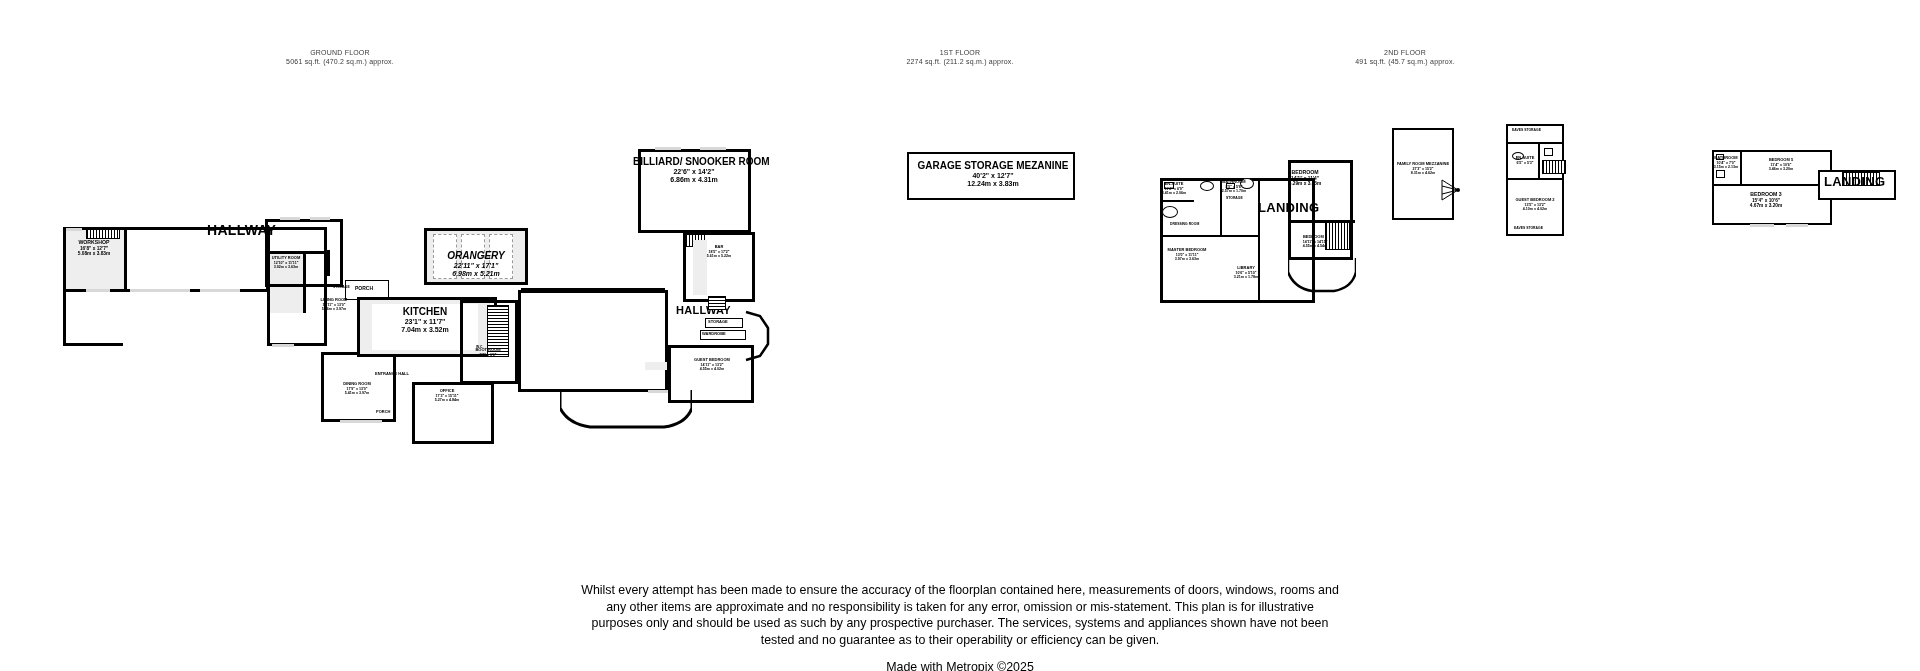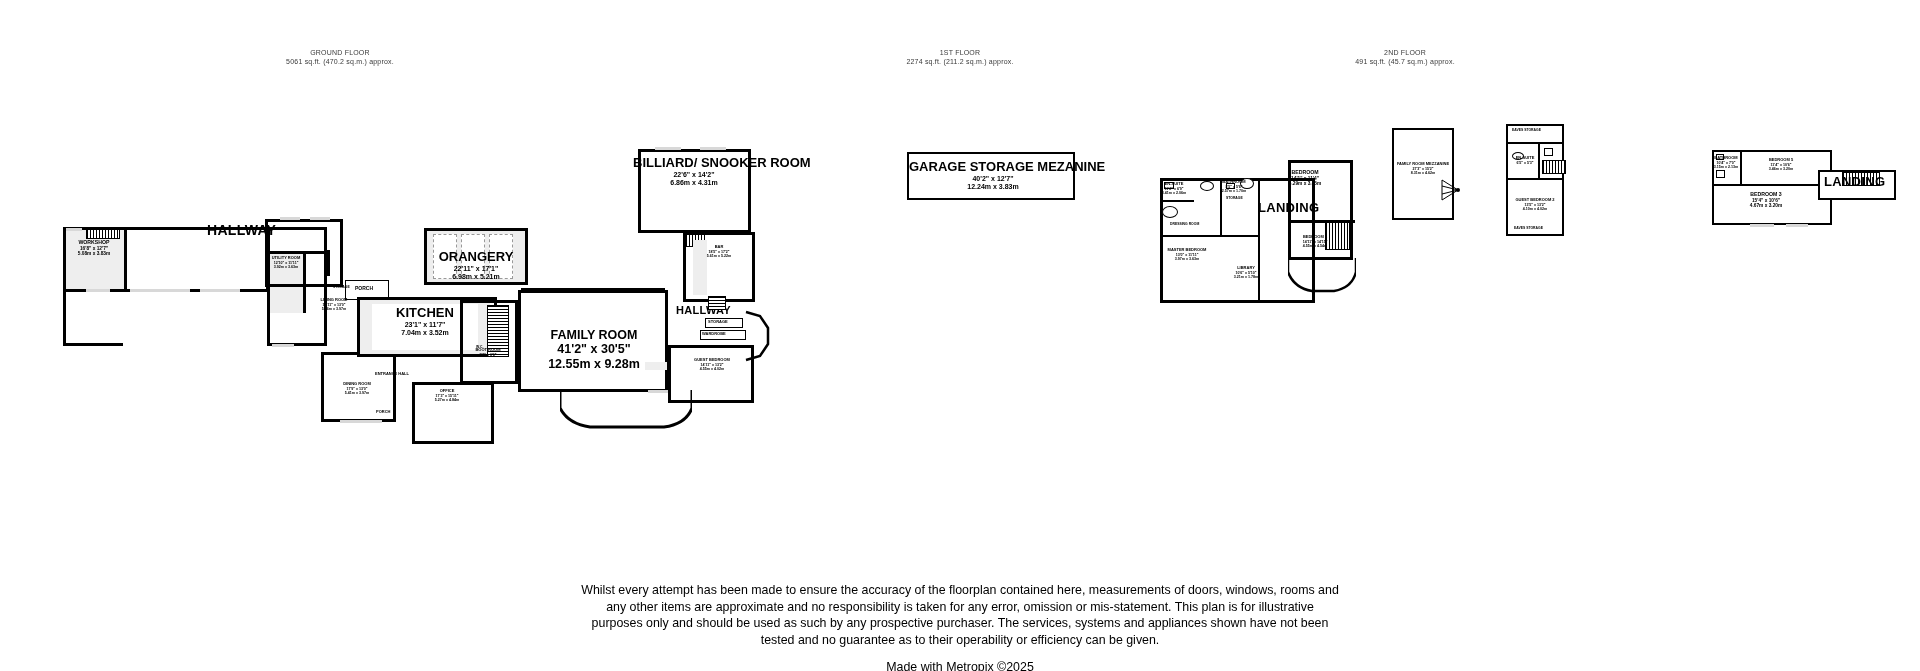--- a/index.html
+++ b/index.html
@@ -21,21 +21,21 @@
   .solid{position:absolute;background:#000;}
   .white{position:absolute;background:#fff;}
   
   .rl{position:absolute;text-align:center;white-space:nowrap;line-height:1.15;}
   .rl .n{display:block;font-weight:bold;}
   .rl .d{display:block;}
   .rl.xl .n{font-size:12.5px;}
   .rl.xl .d{font-size:12.5px;font-weight:bold;}
   .rl.lg .n{font-size:10px;}
   .rl.lg .d{font-size:10px;font-weight:bold;}
-  .rl.md .n{font-size:13px;}
+  .rl.md .n{font-size:10px;}
   .rl.md .d{font-size:7px;font-weight:bold;}
   .rl.sm .n{font-size:5.2px;}
   .rl.sm .d{font-size:4.8px;font-weight:bold;}
   .rl.xs .n{font-size:4px;}
   .rl.xs .d{font-size:3.6px;font-weight:bold;}
   .tag{position:absolute;white-space:nowrap;text-align:center;font-weight:bold;}
   .tag.t5{font-size:5px;}
   .tag.t4{font-size:4px;}
   .tag.t3{font-size:3.4px;}
   .big-hall{position:absolute;font-weight:bold;font-size:14px;letter-spacing:.3px;white-space:nowrap;}
@@ -132,21 +132,21 @@
 
     <div class="wall hair" style="left:345px;top:280px;width:44px;height:20px;"></div>
     <div class="tag t5" style="left:355px;top:285px;">PORCH</div>
     <div class="tag t3" style="left:333px;top:285px;">STORAGE</div>
 
     <div class="wall" style="left:424px;top:228px;width:104px;height:57px;"></div>
     <div class="fill" style="left:427px;top:231px;width:98px;height:51px;"></div>
     <div class="white" style="left:433px;top:234px;width:24px;height:45px;border:1px dashed #999;box-sizing:border-box;"></div>
     <div class="white" style="left:461px;top:234px;width:24px;height:45px;border:1px dashed #999;box-sizing:border-box;"></div>
     <div class="white" style="left:489px;top:234px;width:24px;height:45px;border:1px dashed #999;box-sizing:border-box;"></div>
-    <div class="rl md" style="left:418px;top:250px;width:116px;">
+    <div class="rl md" style="left:418px;top:250px;width:116px;font-style:italic;">
       <span class="n">ORANGERY</span>
       <span class="d">22'11"  x 17'1"</span>
       <span class="d">6.98m  x 5.21m</span>
     </div>
 
     <div class="wall" style="left:460px;top:300px;width:58px;height:84px;"></div>
     <div class="stairs v" style="left:487px;top:305px;width:22px;height:52px;"></div>
     <div class="tag t4" style="left:375px;top:371px;">ENTRANCE HALL</div>
     <div class="tag t3" style="left:476px;top:345px;">W.C.</div>
     <div class="rl xs" style="left:468px;top:348px;width:40px;">
@@ -158,25 +158,20 @@
     <div class="rl xs" style="left:414px;top:389px;width:66px;">
       <span class="n">OFFICE</span>
       <span class="d">17'3"  x 15'11"</span>
       <span class="d">5.27m  x 4.84m</span>
     </div>
 
     <div class="wall" style="left:518px;top:290px;width:150px;height:102px;"></div>
     <div class="solid" style="left:521px;top:288px;width:144px;height:3px;"></div>
     <div class="win" style="left:648px;top:390px;width:20px;height:3px;"></div>
     <div class="fill" style="left:645px;top:362px;width:22px;height:8px;"></div>
-    <div class="rl xl" style="left:520px;top:328px;width:148px;">
-      <span class="n">FAMILY ROOM</span>
-      <span class="d">41'2"   x 30'5"</span>
-      <span class="d">12.55m  x 9.28m</span>
-    </div>
 
     <div class="wall" style="left:638px;top:149px;width:113px;height:84px;"></div>
     <div class="win" style="left:655px;top:147px;width:26px;height:3px;"></div>
     <div class="win" style="left:700px;top:147px;width:26px;height:3px;"></div>
     <div class="rl md" style="left:633px;top:156px;width:122px;">
       <span class="n">BILLIARD/ SNOOKER ROOM</span>
       <span class="d">22'6"  x 14'2"</span>
       <span class="d">6.86m  x 4.31m</span>
     </div>
     <div class="stairs" style="left:685px;top:233px;width:20px;height:14px;"></div>

